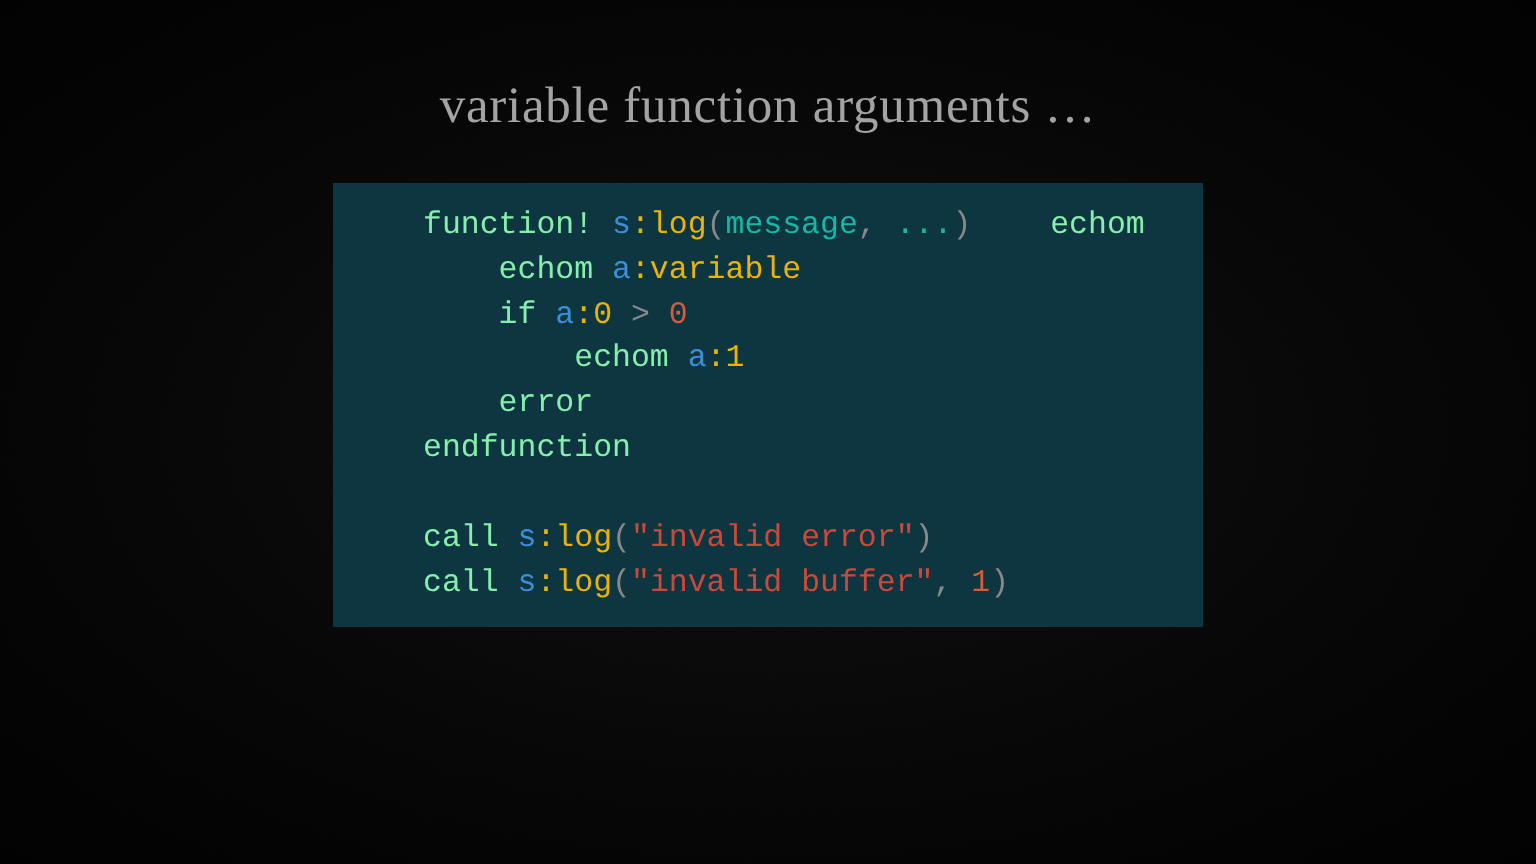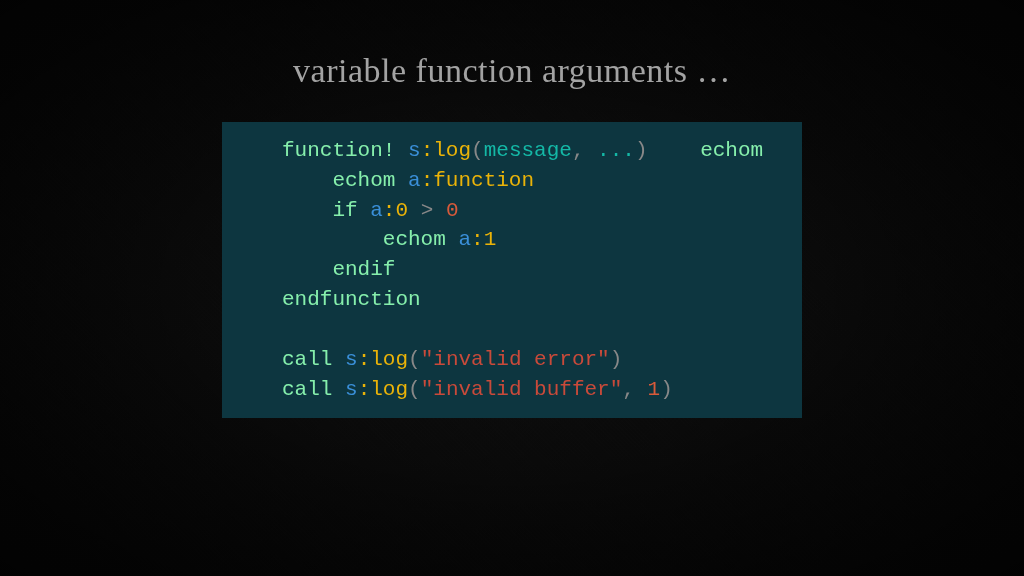--- a/index.html
+++ b/index.html
@@ -52,20 +52,20 @@
     .num { color: #d85a3a; }   
     .str { color: #c94a3a; }   
     .gt  { color: #888888; }   
   </style>
 </head>
 <body>
 
 <h1 class="title">variable function arguments …</h1>
 
 <div class="code-block"><span class="kw">function!</span><span class="ns"> s</span><span class="fn">:log</span><span class="op">(</span><span class="par">message</span><span class="op">, </span><span class="par">...</span><span class="op">)</span><span class="kw"> echom</span>
-<span class="kw">    echom</span><span class="ns"> a</span><span class="fn">:function</span>
+<span class="kw">    echom</span><span class="ns"> a</span><span class="fn">:variable</span>
 <span class="kw">    if</span><span class="ns"> a</span><span class="fn">:0</span><span class="gt"> &gt; </span><span class="num">0</span>
 <span class="kw">        echom</span><span class="ns"> a</span><span class="fn">:1</span>
-<span class="kw">    endif</span>
+<span class="kw">    error</span>
 <span class="kw">endfunction</span>
 <span></span>
 <span class="kw">call</span><span class="ns"> s</span><span class="fn">:log</span><span class="op">(</span><span class="str">"invalid error"</span><span class="op">)</span>
 <span class="kw">call</span><span class="ns"> s</span><span class="fn">:log</span><span class="op">(</span><span class="str">"invalid buffer"</span><span class="op">, </span><span class="num">1</span><span class="op">)</span></div>
 
 </body></html>

